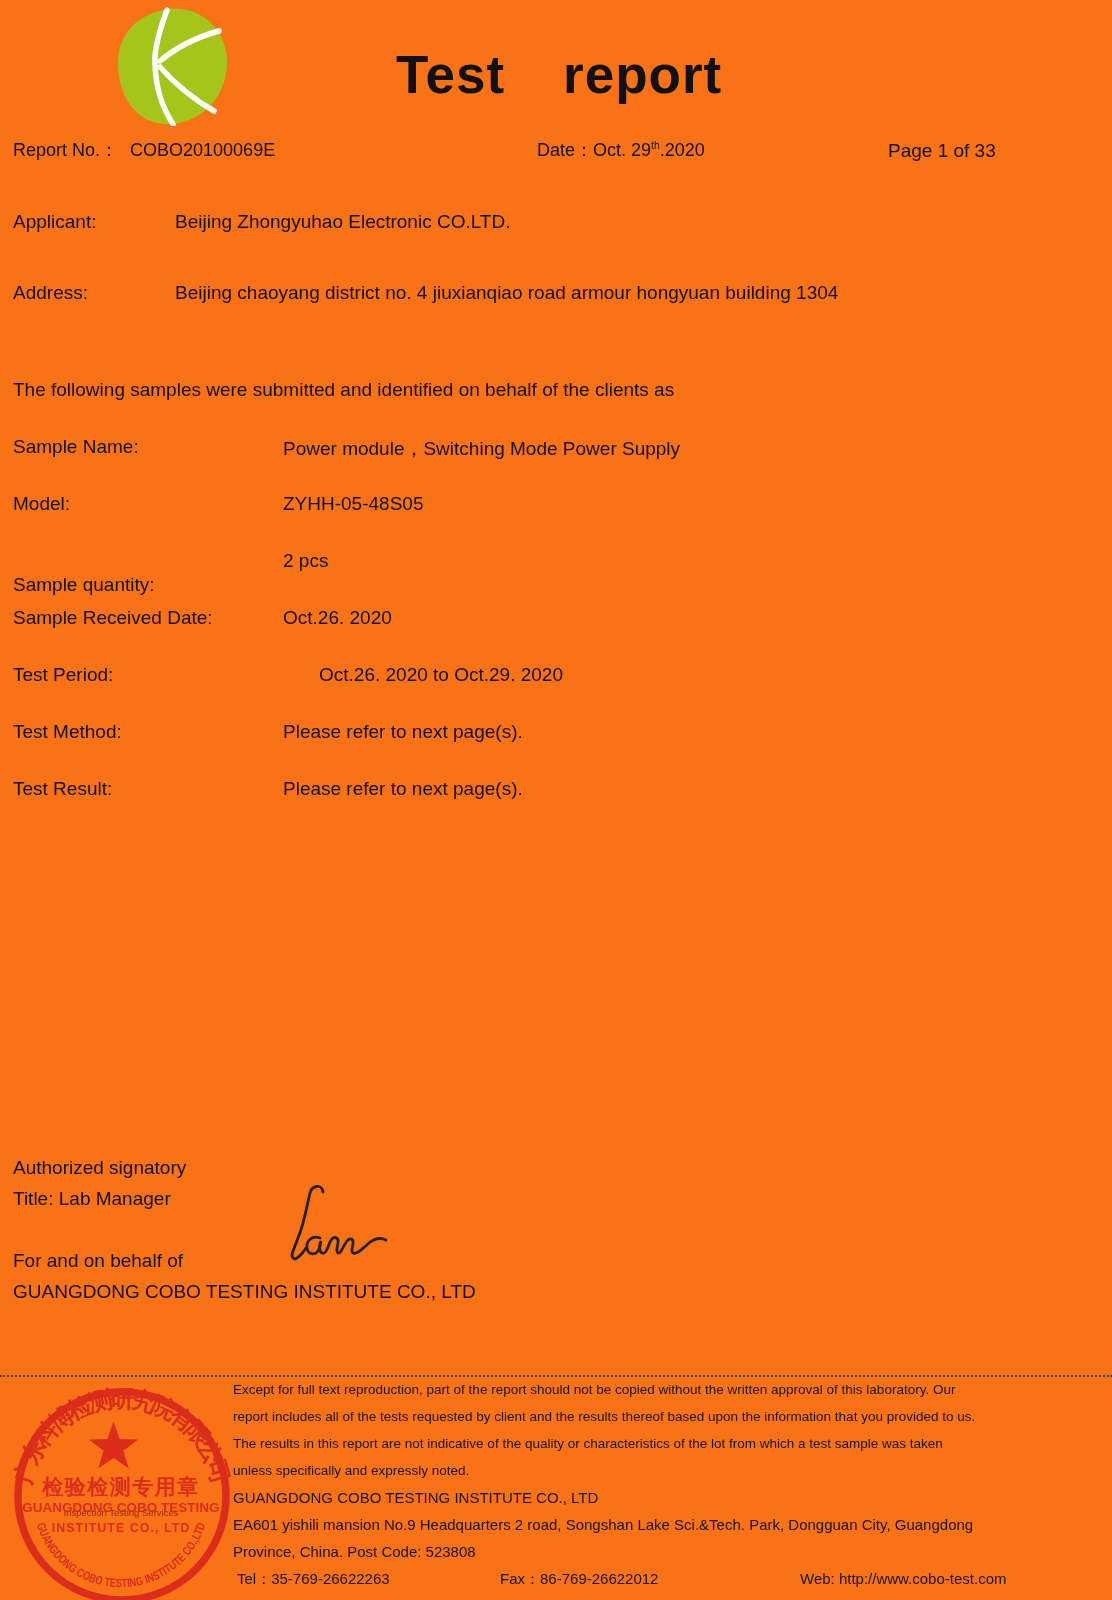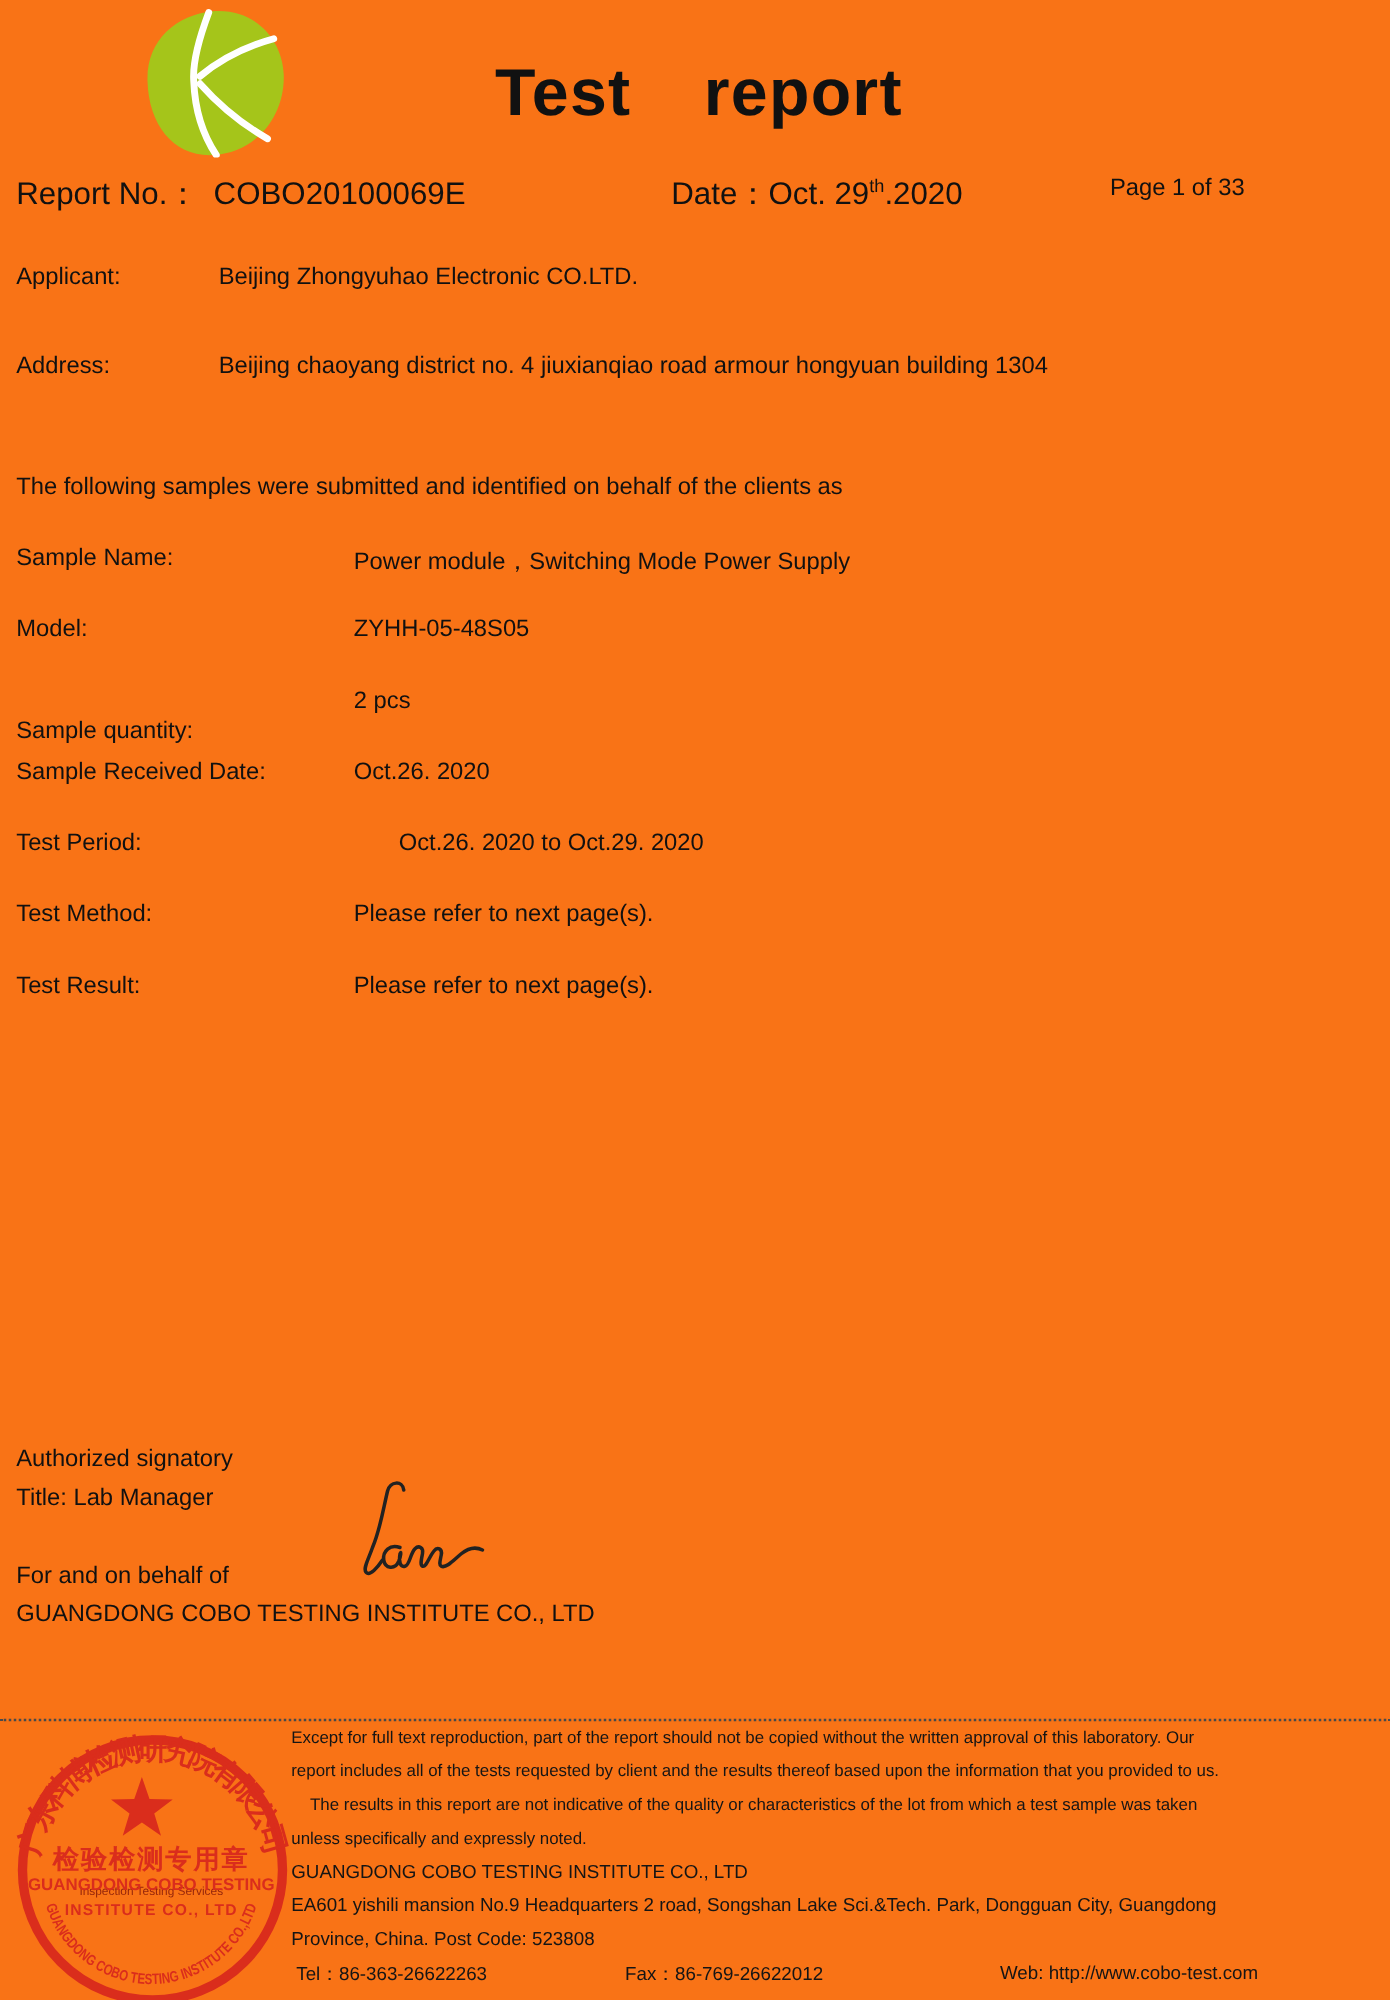--- a/index.html
+++ b/index.html
@@ -15,21 +15,21 @@
     color: #111;
   }
   .abs { position: absolute; }
   .title {
     font-size: 53px;
     font-weight: bold;
     letter-spacing: 1px;
     white-space: nowrap;
   }
   .title .gap { display:inline-block; width:58px; }
-  .hdr { font-size: 25px; white-space: nowrap; }
+  .hdr { font-size: 18px; white-space: nowrap; }
   .body-txt { font-size: 19px; white-space: nowrap; }
   .lbl { position:absolute; left:13px; }
   .val-a { position:absolute; left:175px; }
   .val-s { position:absolute; left:283px; }
   sup { font-size: 0.58em; vertical-align: super; }
   .dotline {
     position:absolute; left:0; top:1375px; width:1112px; height:0;
     border-top: 2px dotted #4a4a4a;
   }
   .foot { font-size: 13.5px; white-space: nowrap; color:#151515; }
@@ -119,29 +119,29 @@
     <text x="113" y="134" text-anchor="middle" font-size="9.5" fill="#7a1008" opacity="0.85">Inspection Testing Services</text>
     <text x="113" y="130" text-anchor="middle" font-size="13.5" font-weight="bold" fill="#d8281d">GUANGDONG COBO TESTING</text>
     <text x="113" y="150" text-anchor="middle" font-size="12.5" font-weight="600" letter-spacing="1" fill="#d8281d">INSTITUTE CO., LTD</text>
     <text font-size="12" font-weight="bold" fill="#d8281d">
       <textPath href="#arcBot" startOffset="50%" text-anchor="middle" textLength="225" lengthAdjust="spacingAndGlyphs">GUANGDONG COBO TESTING INSTITUTE CO.,LTD</textPath>
     </text>
   </svg>
 
   <div class="abs foot" style="left:233px; top:1409px;">report includes all of the tests requested by client and the results thereof based upon the information that you provided to us.</div>
   <div class="abs foot" style="left:233px; top:1382px;">Except for full text reproduction, part of the report should not be copied without the written approval of this laboratory. Our</div>
-  <div class="abs foot" style="left:233px; top:1436px;margin-left:15px;">The results in this report are not indicative of the quality or characteristics of the lot from which a test sample was taken</div>
+  <div class="abs foot" style="left:233px; top:1436px;">The results in this report are not indicative of the quality or characteristics of the lot from which a test sample was taken</div>
   <div class="abs foot" style="left:233px; top:1463px;">unless specifically and expressly noted.</div>
 
   <div class="abs foot2" style="left:233px; top:1489px;">GUANGDONG COBO TESTING INSTITUTE CO., LTD</div>
   <div class="abs foot2" style="left:233px; top:1516px;">EA601 yishili mansion No.9 Headquarters 2 road, Songshan Lake Sci.&amp;Tech. Park, Dongguan City, Guangdong</div>
   <div class="abs foot2" style="left:233px; top:1543px;">Province, China. Post Code: 523808</div>
 
   <div class="abs foot2" style="left:237px; top:1570px;">
-    <span>Tel：</span><span>86-363-26622263</span>
+    <span>Tel：</span><span>35-769-26622263</span>
   </div>
   <div class="abs foot2" style="left:500px; top:1570px;">
     <span>Fax：</span><span>86-769-26622012</span>
   </div>
   <div class="abs foot2" style="left:800px; top:1570px;">
     <span>Web:</span><span> </span><span>http://www.cobo-test.com</span>
   </div>
 
 </div>
 

